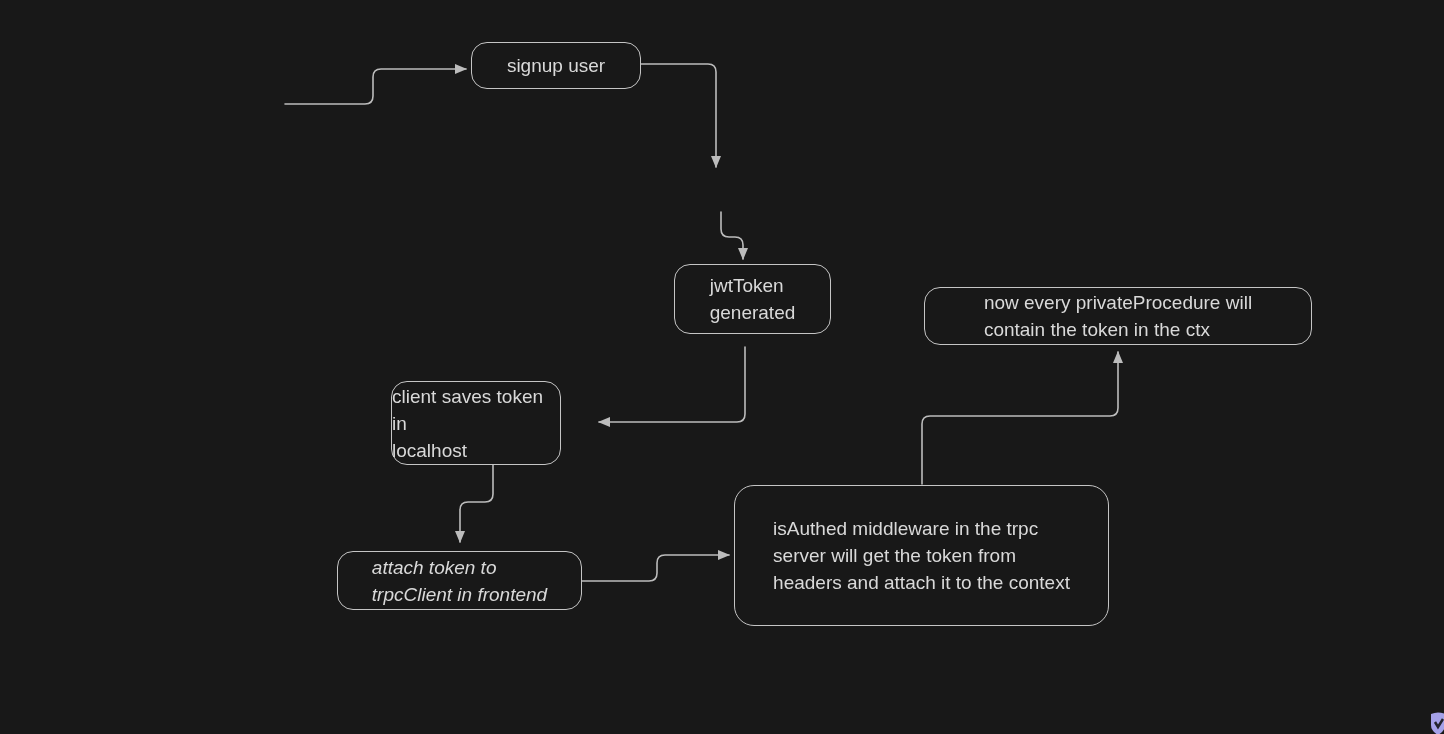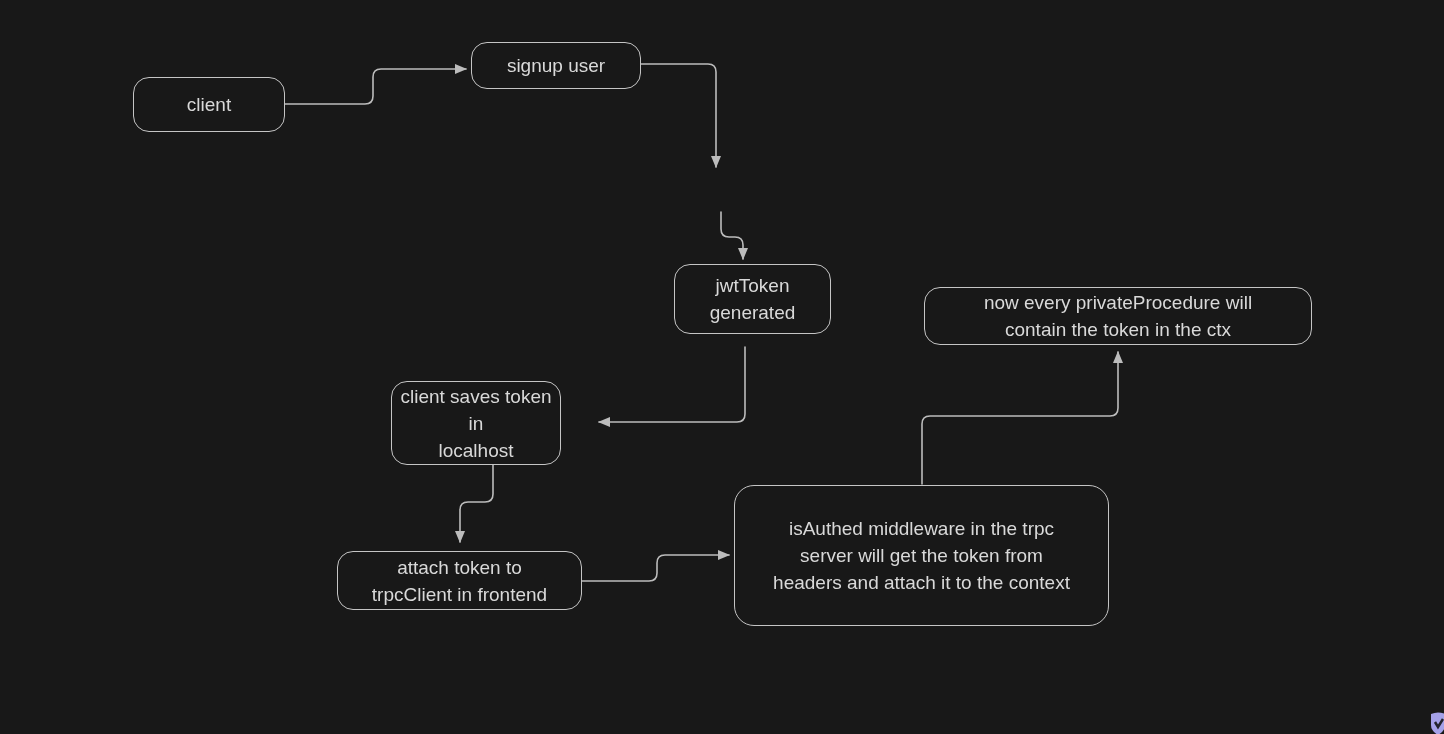--- a/index.html
+++ b/index.html
@@ -30,31 +30,31 @@
     box-sizing: border-box;
     border: 1.6px solid var(--node-border, #c5c5c5);
     border-radius: 16px;
     background: var(--canvas-bg, #181818);
     color: var(--node-text, #d9d9d9);
     font-size: 19px;
     line-height: 27px;
     display: flex;
     align-items: center;
     justify-content: center;
-    text-align: center;
+    text-align: left;
   }
   .node-lg { border-radius: 20px; }
   .label { white-space: pre-line; }
 
   .node-client        { left: 133px; top: 77px;  width: 152px; height: 55px; }
   .node-signup        { left: 471px; top: 42px;  width: 170px; height: 47px; }
   .node-payload       { left: 610px; top: 172px; width: 223px; height: 40px; }
   .node-jwt           { left: 667px; top: 264px; width: 157px; height: 70px; margin-left: 7px; }
   .node-save          { left: 391px; top: 381px; width: 170px; height: 84px; }
-  .node-attach        { left: 337px; top: 551px; width: 245px; height: 59px; }
+  .node-attach        { left: 337px; top: 551px; width: 245px; height: 59px; font-style: italic; }
   .node-isauthed      { left: 734px; top: 485px; width: 375px; height: 141px; }
   .node-privateproc   { left: 924px; top: 287px; width: 388px; height: 58px; }
 
   .corner-logo {
     position: absolute;
     left: 1429px;
     top: 712px;
     width: 18px;
     height: 24px;
   }
@@ -72,23 +72,20 @@
     </defs>
     <path class="edge" marker-end="url(#ah)" d="M285,104 H365 Q373,104 373,96 V77 Q373,69 381,69 H466"></path>
     <path class="edge" marker-end="url(#ah)" d="M641,64 H708 Q716,64 716,72 V167"></path>
     <path class="edge" marker-end="url(#ah)" d="M721,212 V229 Q721,237 729,237 H735 Q743,237 743,245 V259"></path>
     <path class="edge" marker-end="url(#ah)" d="M745,347 V414 Q745,422 737,422 H599"></path>
     <path class="edge" marker-end="url(#ah)" d="M493,465 V494 Q493,502 485,502 H468 Q460,502 460,510 V542"></path>
     <path class="edge" marker-end="url(#ah)" d="M582,581 H649 Q657,581 657,573 V563 Q657,555 665,555 H729"></path>
     <path class="edge" marker-end="url(#ah)" d="M922,484 V424 Q922,416 930,416 H1110 Q1118,416 1118,408 V352"></path>
   </svg>
 
-  <div class="node node-client">
-    <span class="label">client</span>
-  </div>
 
   <div class="node node-signup">
     <span class="label">signup user</span>
   </div>
 
 
   <div class="node node-jwt">
     <span class="label">jwtToken
 generated</span>
   </div>

